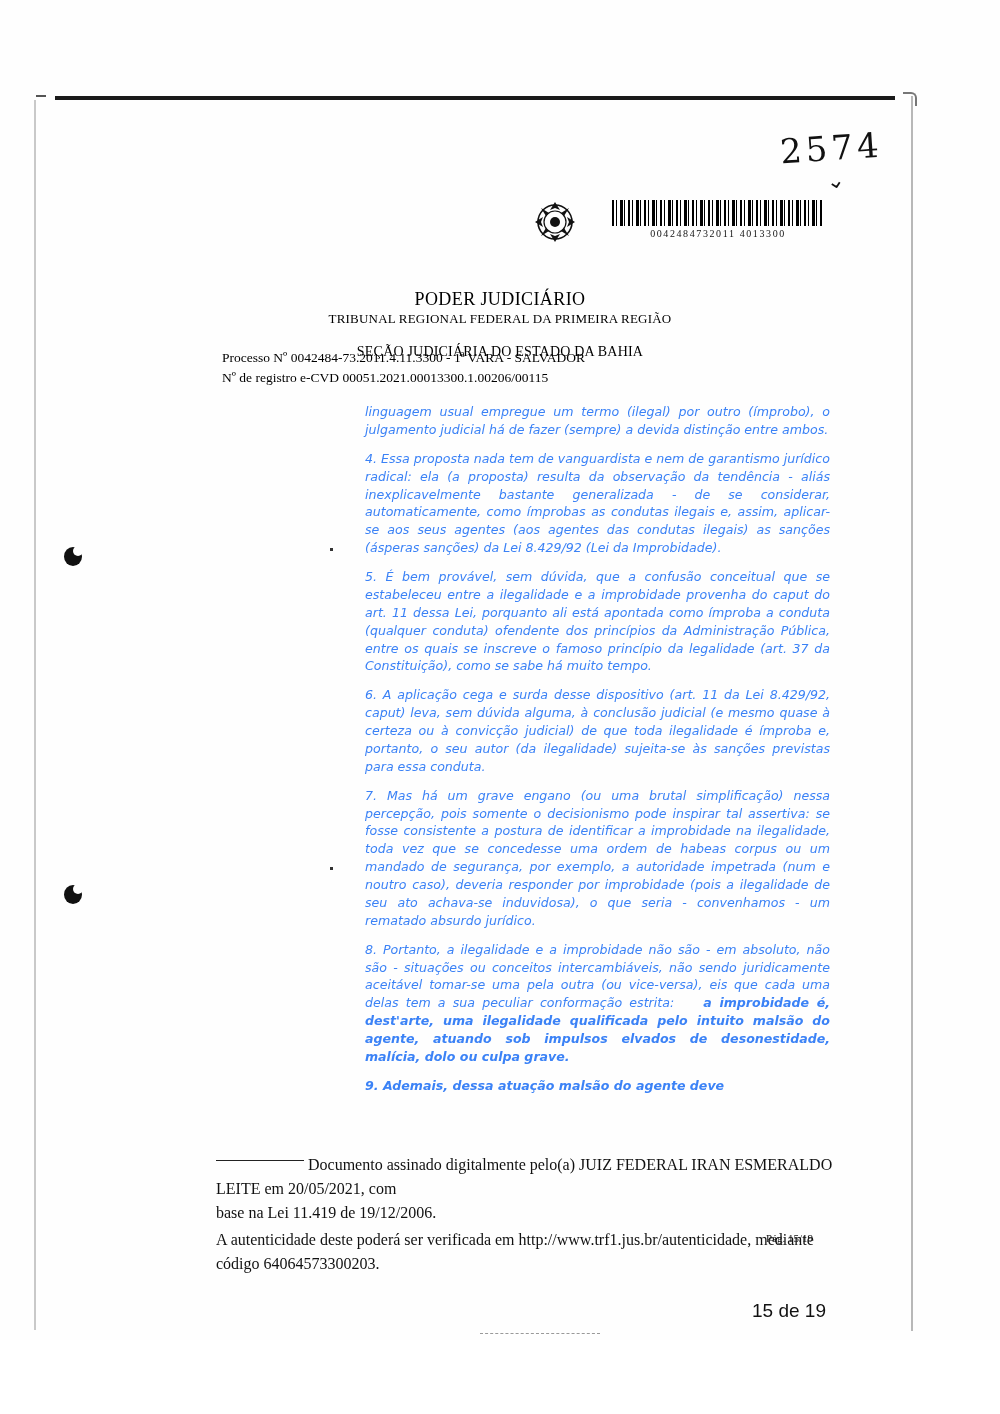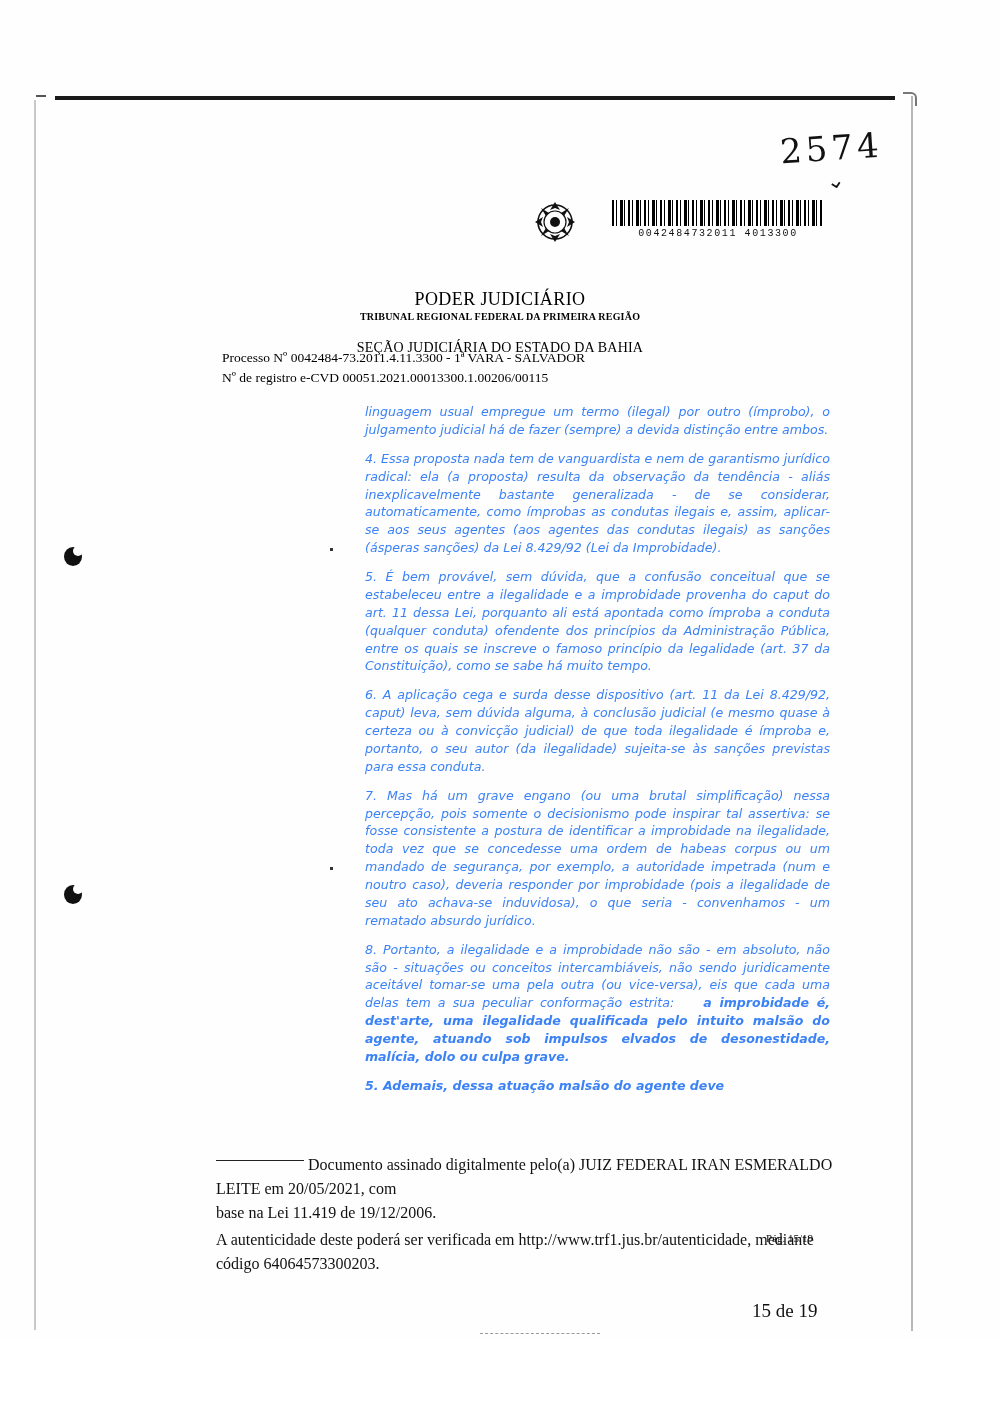--- a/index.html
+++ b/index.html
@@ -127,36 +127,36 @@
     width: 212px;
     background:
       repeating-linear-gradient(90deg,
         #000 0px, #000 2px, #fff 2px, #fff 4px,
         #000 4px, #000 5px, #fff 5px, #fff 8px,
         #000 8px, #000 11px, #fff 11px, #fff 12px,
         #000 12px, #000 13px, #fff 13px, #fff 16px);
   }
   .barcode-num {
     margin-top: 2px;
-    font-family: Liberation Mono, monospace;
+    font-family: Liberation Serif, serif;
     font-size: 10px;
     letter-spacing: 1.6px;
     color: #111;
   }
 
   .header-block {
     position: absolute;
     left: 0;
     top: 288px;
     width: 1000px;
     text-align: center;
     line-height: 1.25;
   }
   .header-line1 { font-size: 18px; letter-spacing: .4px; }
-  .header-line2 { font-size: 10px; font-weight: bold; letter-spacing: .2px; }
+  .header-line2 { font-size: 13px; font-weight: normal; letter-spacing: .2px; }
   .header-line3 { font-size: 14px; letter-spacing: .2px; margin-top: 16px; }
 
   .proc-block {
     position: absolute;
     left: 222px;
     top: 348px;
     font-size: 13.5px;
     line-height: 1.45;
   }
 
@@ -203,21 +203,21 @@
     position: absolute;
     left: 766px;
     top: 1232px;
     font-size: 11px;
     color: #111;
   }
   .page-count {
     position: absolute;
     left: 752px;
     top: 1300px;
-    font-family: Liberation Serif, serif;
+    font-family: Liberation Sans, sans-serif;
     font-size: 19px;
     color: #111;
   }
 
   
   .footer {
     position: absolute;
     left: 0;
     top: 1340px;
     width: 1000px;
@@ -282,21 +282,21 @@
   <div class="dot-a"></div>
   <div class="dot-b"></div>
 
   <div class="body-col">
     <p>linguagem usual empregue um termo (ilegal) por outro (ímprobo), o julgamento judicial há de fazer (sempre) a devida distinção entre ambos.</p>
     <p>4. Essa proposta nada tem de vanguardista e nem de garantismo jurídico radical: ela (a proposta) resulta da observação da tendência - aliás inexplicavelmente bastante generalizada - de se considerar, automaticamente, como ímprobas as condutas ilegais e, assim, aplicar-se aos seus agentes (aos agentes das condutas ilegais) as sanções (ásperas sanções) da Lei 8.429/92 (Lei da Improbidade).</p>
     <p>5. É bem provável, sem dúvida, que a confusão conceitual que se estabeleceu entre a ilegalidade e a improbidade provenha do caput do art. 11 dessa Lei, porquanto ali está apontada como ímproba a conduta (qualquer conduta) ofendente dos princípios da Administração Pública, entre os quais se inscreve o famoso princípio da legalidade (art. 37 da Constituição), como se sabe há muito tempo.</p>
     <p>6. A aplicação cega e surda desse dispositivo (art. 11 da Lei 8.429/92, caput) leva, sem dúvida alguma, à conclusão judicial (e mesmo quase à certeza ou à convicção judicial) de que toda ilegalidade é ímproba e, portanto, o seu autor (da ilegalidade) sujeita-se às sanções previstas para essa conduta.</p>
     <p>7. Mas há um grave engano (ou uma brutal simplificação) nessa percepção, pois somente o decisionismo pode inspirar tal assertiva: se fosse consistente a postura de identificar a improbidade na ilegalidade, toda vez que se concedesse uma ordem de habeas corpus ou um mandado de segurança, por exemplo, a autoridade impetrada (num e noutro caso), deveria responder por improbidade (pois a ilegalidade de seu ato achava-se induvidosa), o que seria - convenhamos - um rematado absurdo jurídico.</p>
     <p><span>8. Portanto, a ilegalidade e a improbidade não são - em absoluto, não são - situações ou conceitos intercambiáveis, não sendo juridicamente aceitável tomar-se uma pela outra (ou vice-versa), eis que cada uma delas tem a sua peculiar conformação estrita: </span><span class="b">a improbidade é, dest'arte, uma ilegalidade qualificada pelo intuito malsão do agente, atuando sob impulsos elvados de desonestidade, malícia, dolo ou culpa grave.</span></p>
-    <p class="last b">5. Ademais, dessa atuação malsão do agente deve</p>
+    <p class="last b">9. Ademais, dessa atuação malsão do agente deve</p>
   </div>
 
   <div class="sig-rule"></div>
   <div class="sig-block">
     <div class="l1">Documento assinado digitalmente pelo(a) JUIZ FEDERAL IRAN ESMERALDO LEITE em 20/05/2021, com</div>
     <div class="l2">base na Lei 11.419 de 19/12/2006.</div>
     <div class="l3">A autenticidade deste poderá ser verificada em http://www.trf1.jus.br/autenticidade, mediante código 64064573300203.</div>
   </div>
 
   <div class="pag-right">Pág. 15/19</div>

